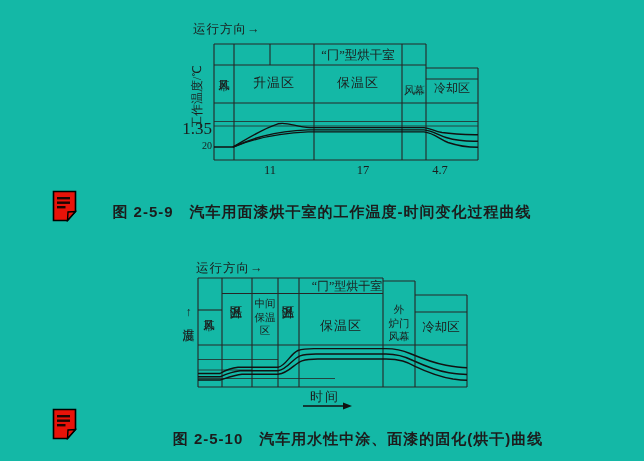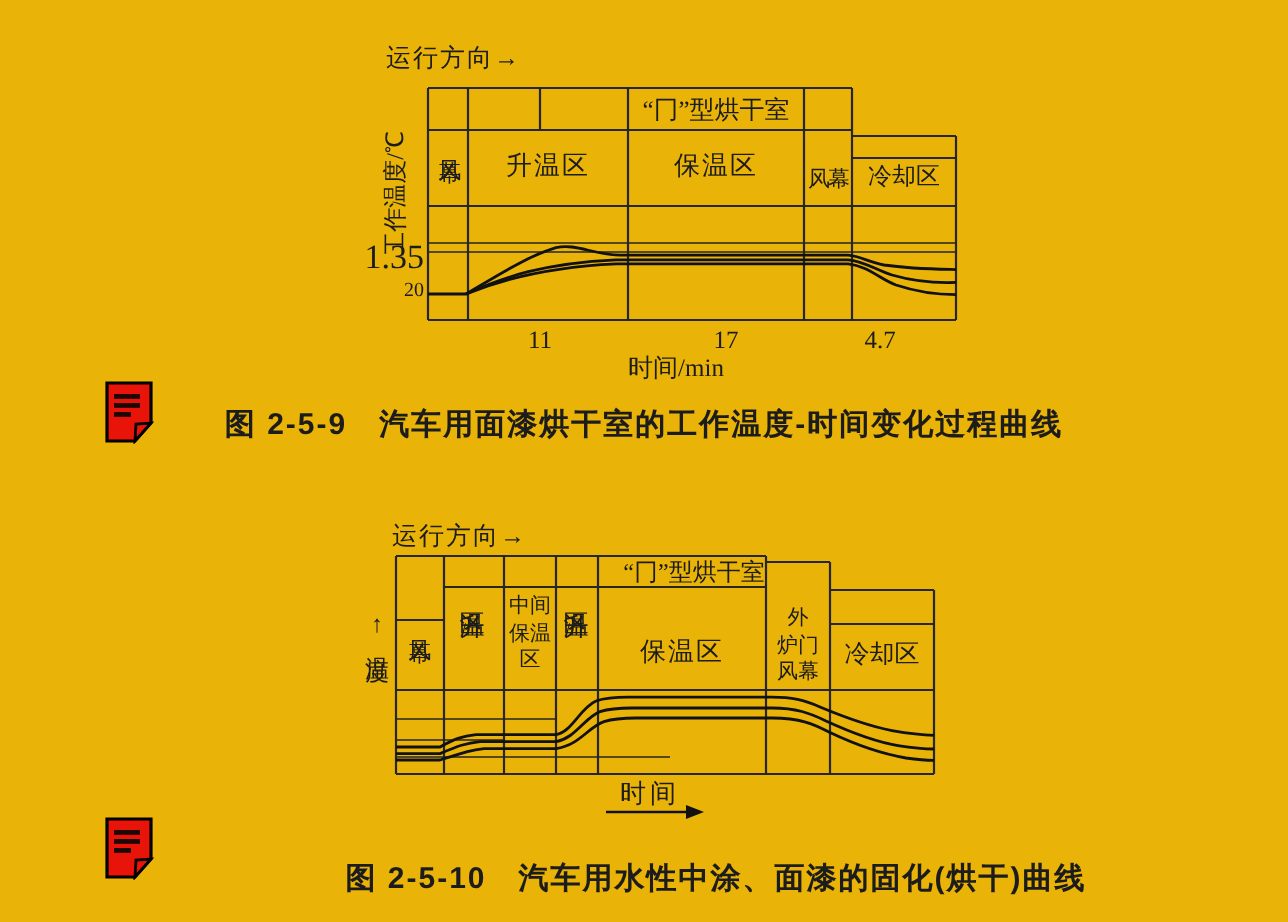--- a/index.html
+++ b/index.html
@@ -1,16 +1,16 @@
 <!DOCTYPE html>
 <html><head>
 <meta charset="utf-8">
 <style>
   html,body{margin:0;padding:0;background:#fff;}
-  .page{position:relative;width:644px;height:461px;background:#eab308;overflow:hidden;
+  .page{position:relative;width:644px;height:461px;background:#14b8a6;overflow:hidden;
         font-family:"Liberation Serif",serif;color:#1c1c1c;}
   svg.art{position:absolute;left:0;top:0;}
   .lbl{position:absolute;line-height:1.12;white-space:nowrap;}
   .center{text-align:center;}
   .right{text-align:right;}
   .vert{writing-mode:vertical-rl;text-orientation:upright;}
   .pre{white-space:pre-line;}
   .rot{transform:rotate(-90deg);transform-origin:center center;text-align:center;}
   .caption{position:absolute;left:0;width:644px;text-align:center;
            font-family:"Liberation Sans",sans-serif;font-weight:bold;
@@ -86,21 +86,20 @@
   <div class="lbl center" style="left:234px;top:76px;width:80px;font-size:13px;letter-spacing:1px;">升温区</div>
   <div class="lbl center" style="left:314px;top:76px;width:88px;font-size:13px;letter-spacing:1px;">保温区</div>
   <div class="lbl center" style="left:401px;top:84px;width:26px;font-size:11px;letter-spacing:-1px;">风幕</div>
   <div class="lbl center" style="left:426px;top:82px;width:52px;font-size:12px;">冷却区</div>
   <div class="lbl rot" style="left:152px;top:90px;width:92px;font-size:12px;">工作温度/℃</div>
   <div class="lbl right" style="left:182px;top:119px;width:30px;font-size:17px;">1.35</div>
   <div class="lbl right" style="left:182px;top:140px;width:30px;font-size:10px;">20</div>
   <div class="lbl center" style="left:252px;top:163px;width:36px;font-size:12.5px;">11</div>
   <div class="lbl center" style="left:345px;top:163px;width:36px;font-size:12.5px;">17</div>
   <div class="lbl center" style="left:421px;top:163px;width:38px;font-size:12.5px;">4.7</div>
-  <div class="lbl center" style="left:294px;top:177px;width:88px;font-size:12.5px;">时间/min</div>
   <div class="caption" style="top:203px;">图 2-5-9　汽车用面漆烘干室的工作温度-时间变化过程曲线</div>
 
   <div class="lbl" style="left:196px;top:261px;font-size:12.5px;letter-spacing:1px;">运行方向→</div>
   <div class="lbl center" style="left:305px;top:280px;width:84px;font-size:12px;">“冂”型烘干室</div>
   <div class="lbl vert" style="left:202px;top:311px;font-size:11.5px;">风幕</div>
   <div class="lbl vert" style="left:229px;top:296px;font-size:12.5px;">升温区</div>
   <div class="lbl center pre" style="left:252px;top:297px;width:26px;font-size:10.5px;line-height:1.3;">中间
 保温
 区</div>
   <div class="lbl vert" style="left:281px;top:296px;font-size:12.5px;">升温区</div>

